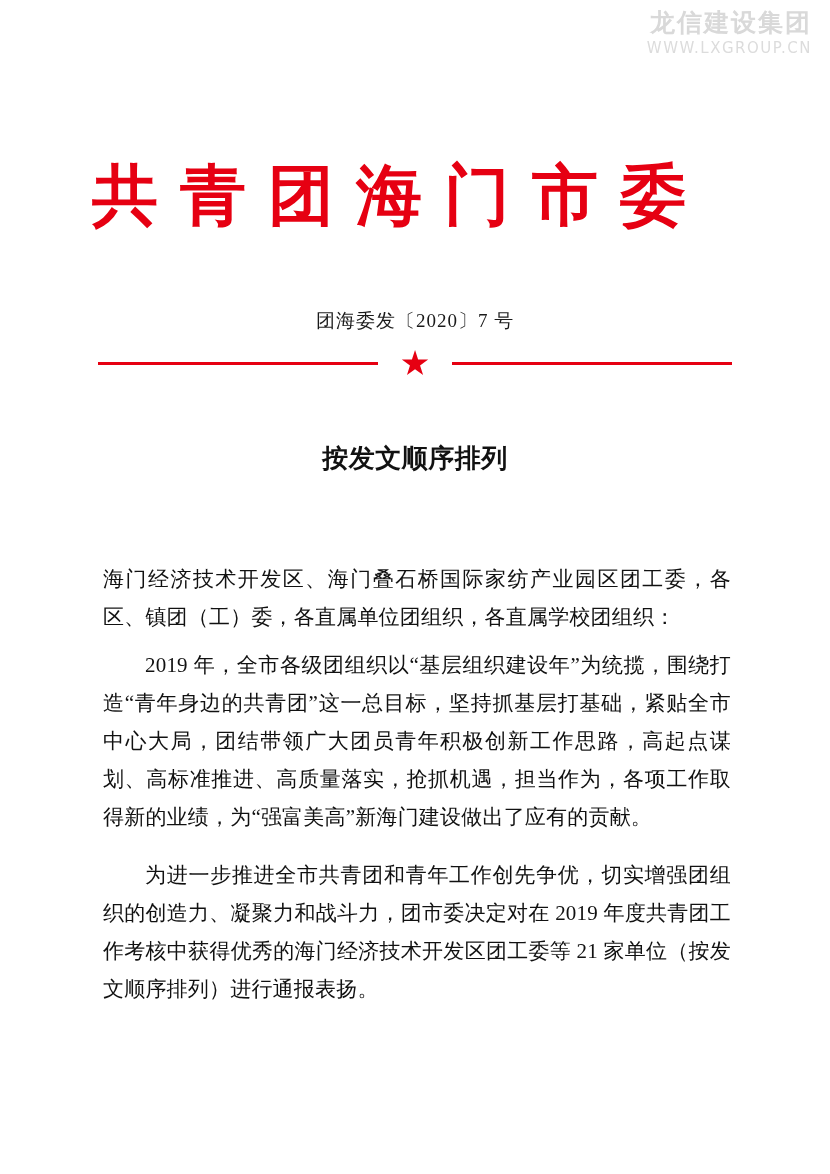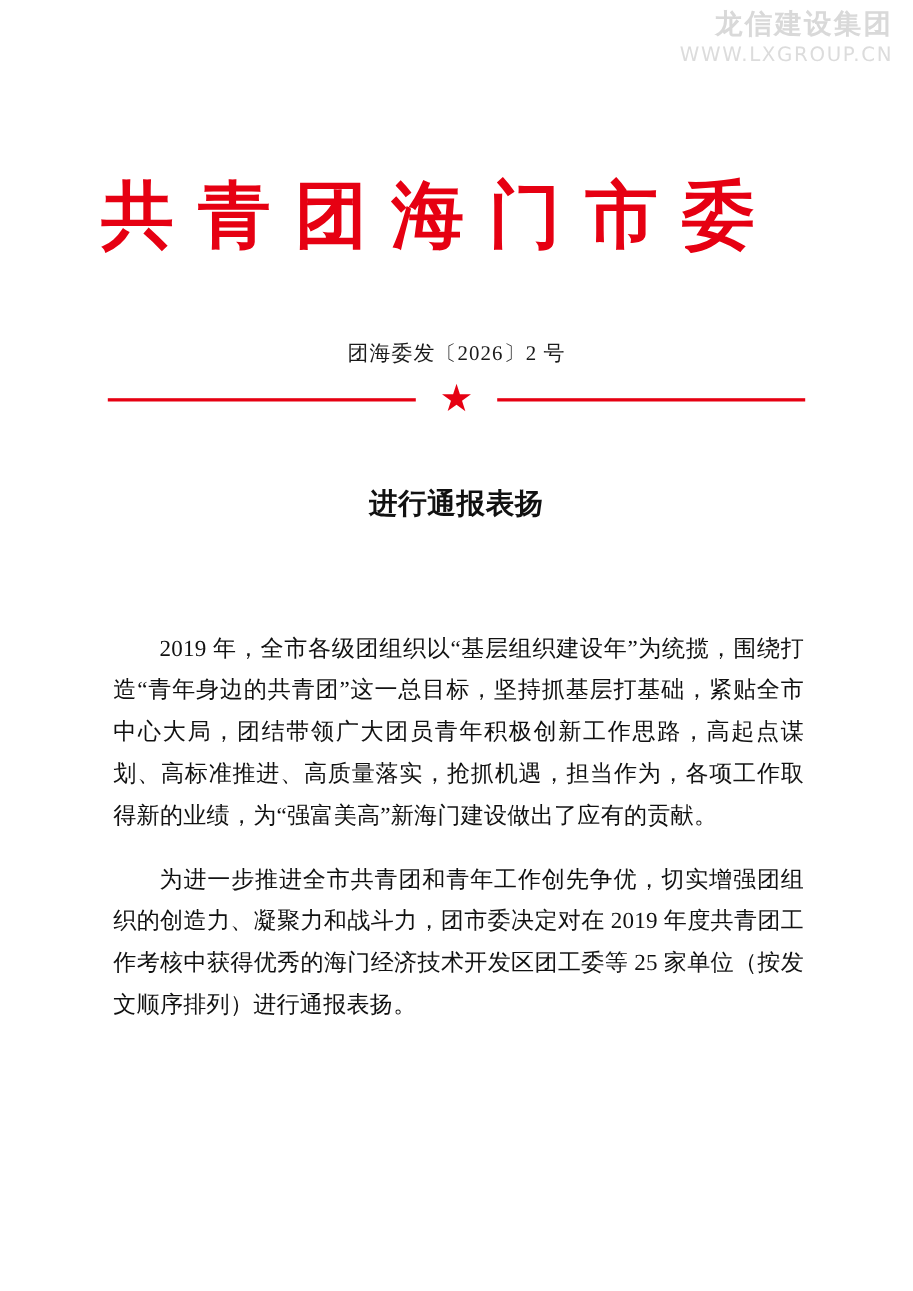--- a/index.html
+++ b/index.html
@@ -27,21 +27,21 @@
   }
   .watermark .wm-main {
     font-family: Liberation Sans, sans-serif;
     font-size: 25px;
     font-weight: bold;
     letter-spacing: 2px;
     color: #d9d9d9;
   }
   .watermark .wm-sub {
     font-family: "DejaVu Sans", "Liberation Sans", sans-serif;
-    font-size: 18px;
+    font-size: 15px;
     letter-spacing: 1.5px;
     color: #dcdcdc;
     margin-top: 3px;
   }
 
   
   .masthead {
     position: absolute;
     top: 155px;
     left: 0;
@@ -133,28 +133,29 @@
 
 <div class="watermark">
   <div class="wm-main">龙信建设集团</div>
   <div class="wm-sub">WWW.LXGROUP.CN</div>
 </div>
 
 <div class="masthead">
   <div class="title">共青团海门市委</div>
 </div>
 
-<div class="doc-number">团海委发〔2026〕2 号</div>
+<div class="doc-number">团海委发〔2020〕7 号</div>
 
 <div class="red-rule">
   <div class="line left"></div>
   <span class="star">★</span>
   <div class="line right"></div>
 </div>
 
 <div class="doc-title">
-  <div>进行通报表扬</div>
+  <div>按发文顺序排列</div>
 </div>
 
 <div class="body-text">
+  <p>海门经济技术开发区、海门叠石桥国际家纺产业园区团工委，各区、镇团（工）委，各直属单位团组织，各直属学校团组织：</p>
   <p class="indent">2019 年，全市各级团组织以“基层组织建设年”为统揽，围绕打造“青年身边的共青团”这一总目标，坚持抓基层打基础，紧贴全市中心大局，团结带领广大团员青年积极创新工作思路，高起点谋划、高标准推进、高质量落实，抢抓机遇，担当作为，各项工作取得新的业绩，为“强富美高”新海门建设做出了应有的贡献。</p>
-  <p class="indent gap">为进一步推进全市共青团和青年工作创先争优，切实增强团组织的创造力、凝聚力和战斗力，团市委决定对在 2019 年度共青团工作考核中获得优秀的海门经济技术开发区团工委等 25 家单位（按发文顺序排列）进行通报表扬。</p>
+  <p class="indent gap">为进一步推进全市共青团和青年工作创先争优，切实增强团组织的创造力、凝聚力和战斗力，团市委决定对在 2019 年度共青团工作考核中获得优秀的海门经济技术开发区团工委等 21 家单位（按发文顺序排列）进行通报表扬。</p>
 </div>
 
 </body></html>

